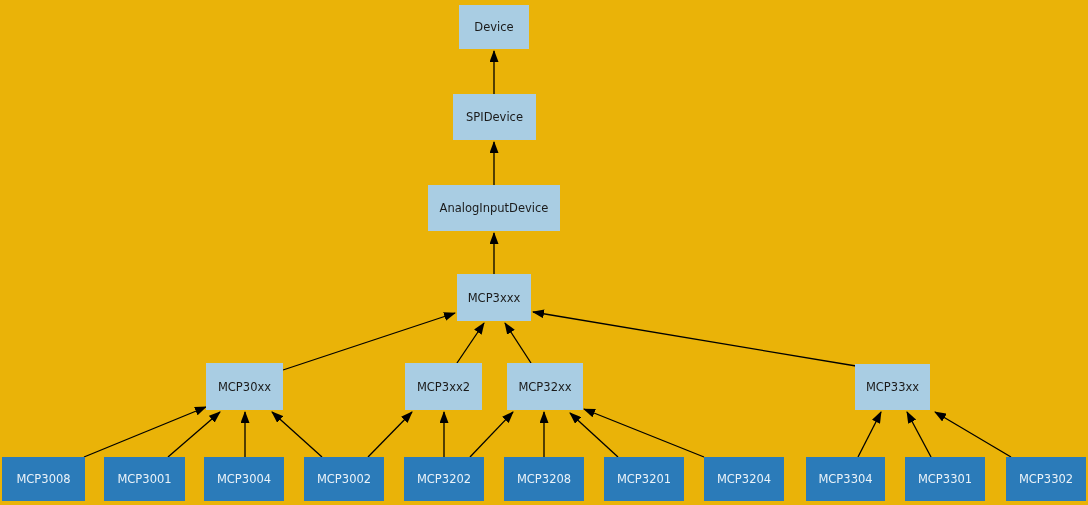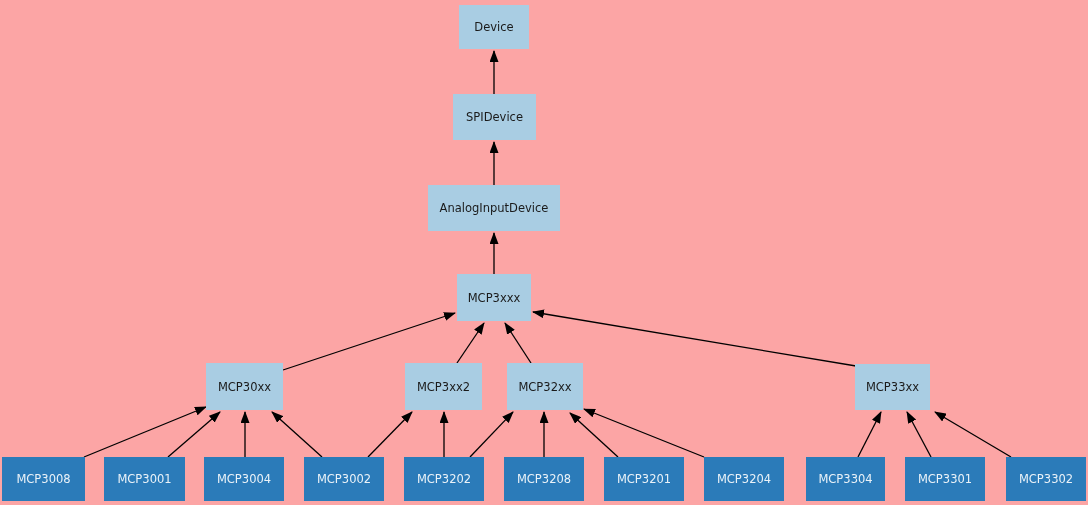--- a/index.html
+++ b/index.html
@@ -5,21 +5,21 @@
   html, body {
     margin: 0;
     padding: 0;
     background: #ffffff;
     font-family: "DejaVu Sans", "Liberation Sans", sans-serif;
   }
   .canvas-wrap {
     position: relative;
     width: 1088px;
     height: 505px;
-    background: #fca5a5;
+    background: #eab308;
     overflow: hidden;
   }
   svg text {
     font-family: "DejaVu Sans", "Liberation Sans", sans-serif;
     font-size: 11.5px;
   }
 </style>
 </head>
 <body>
 

